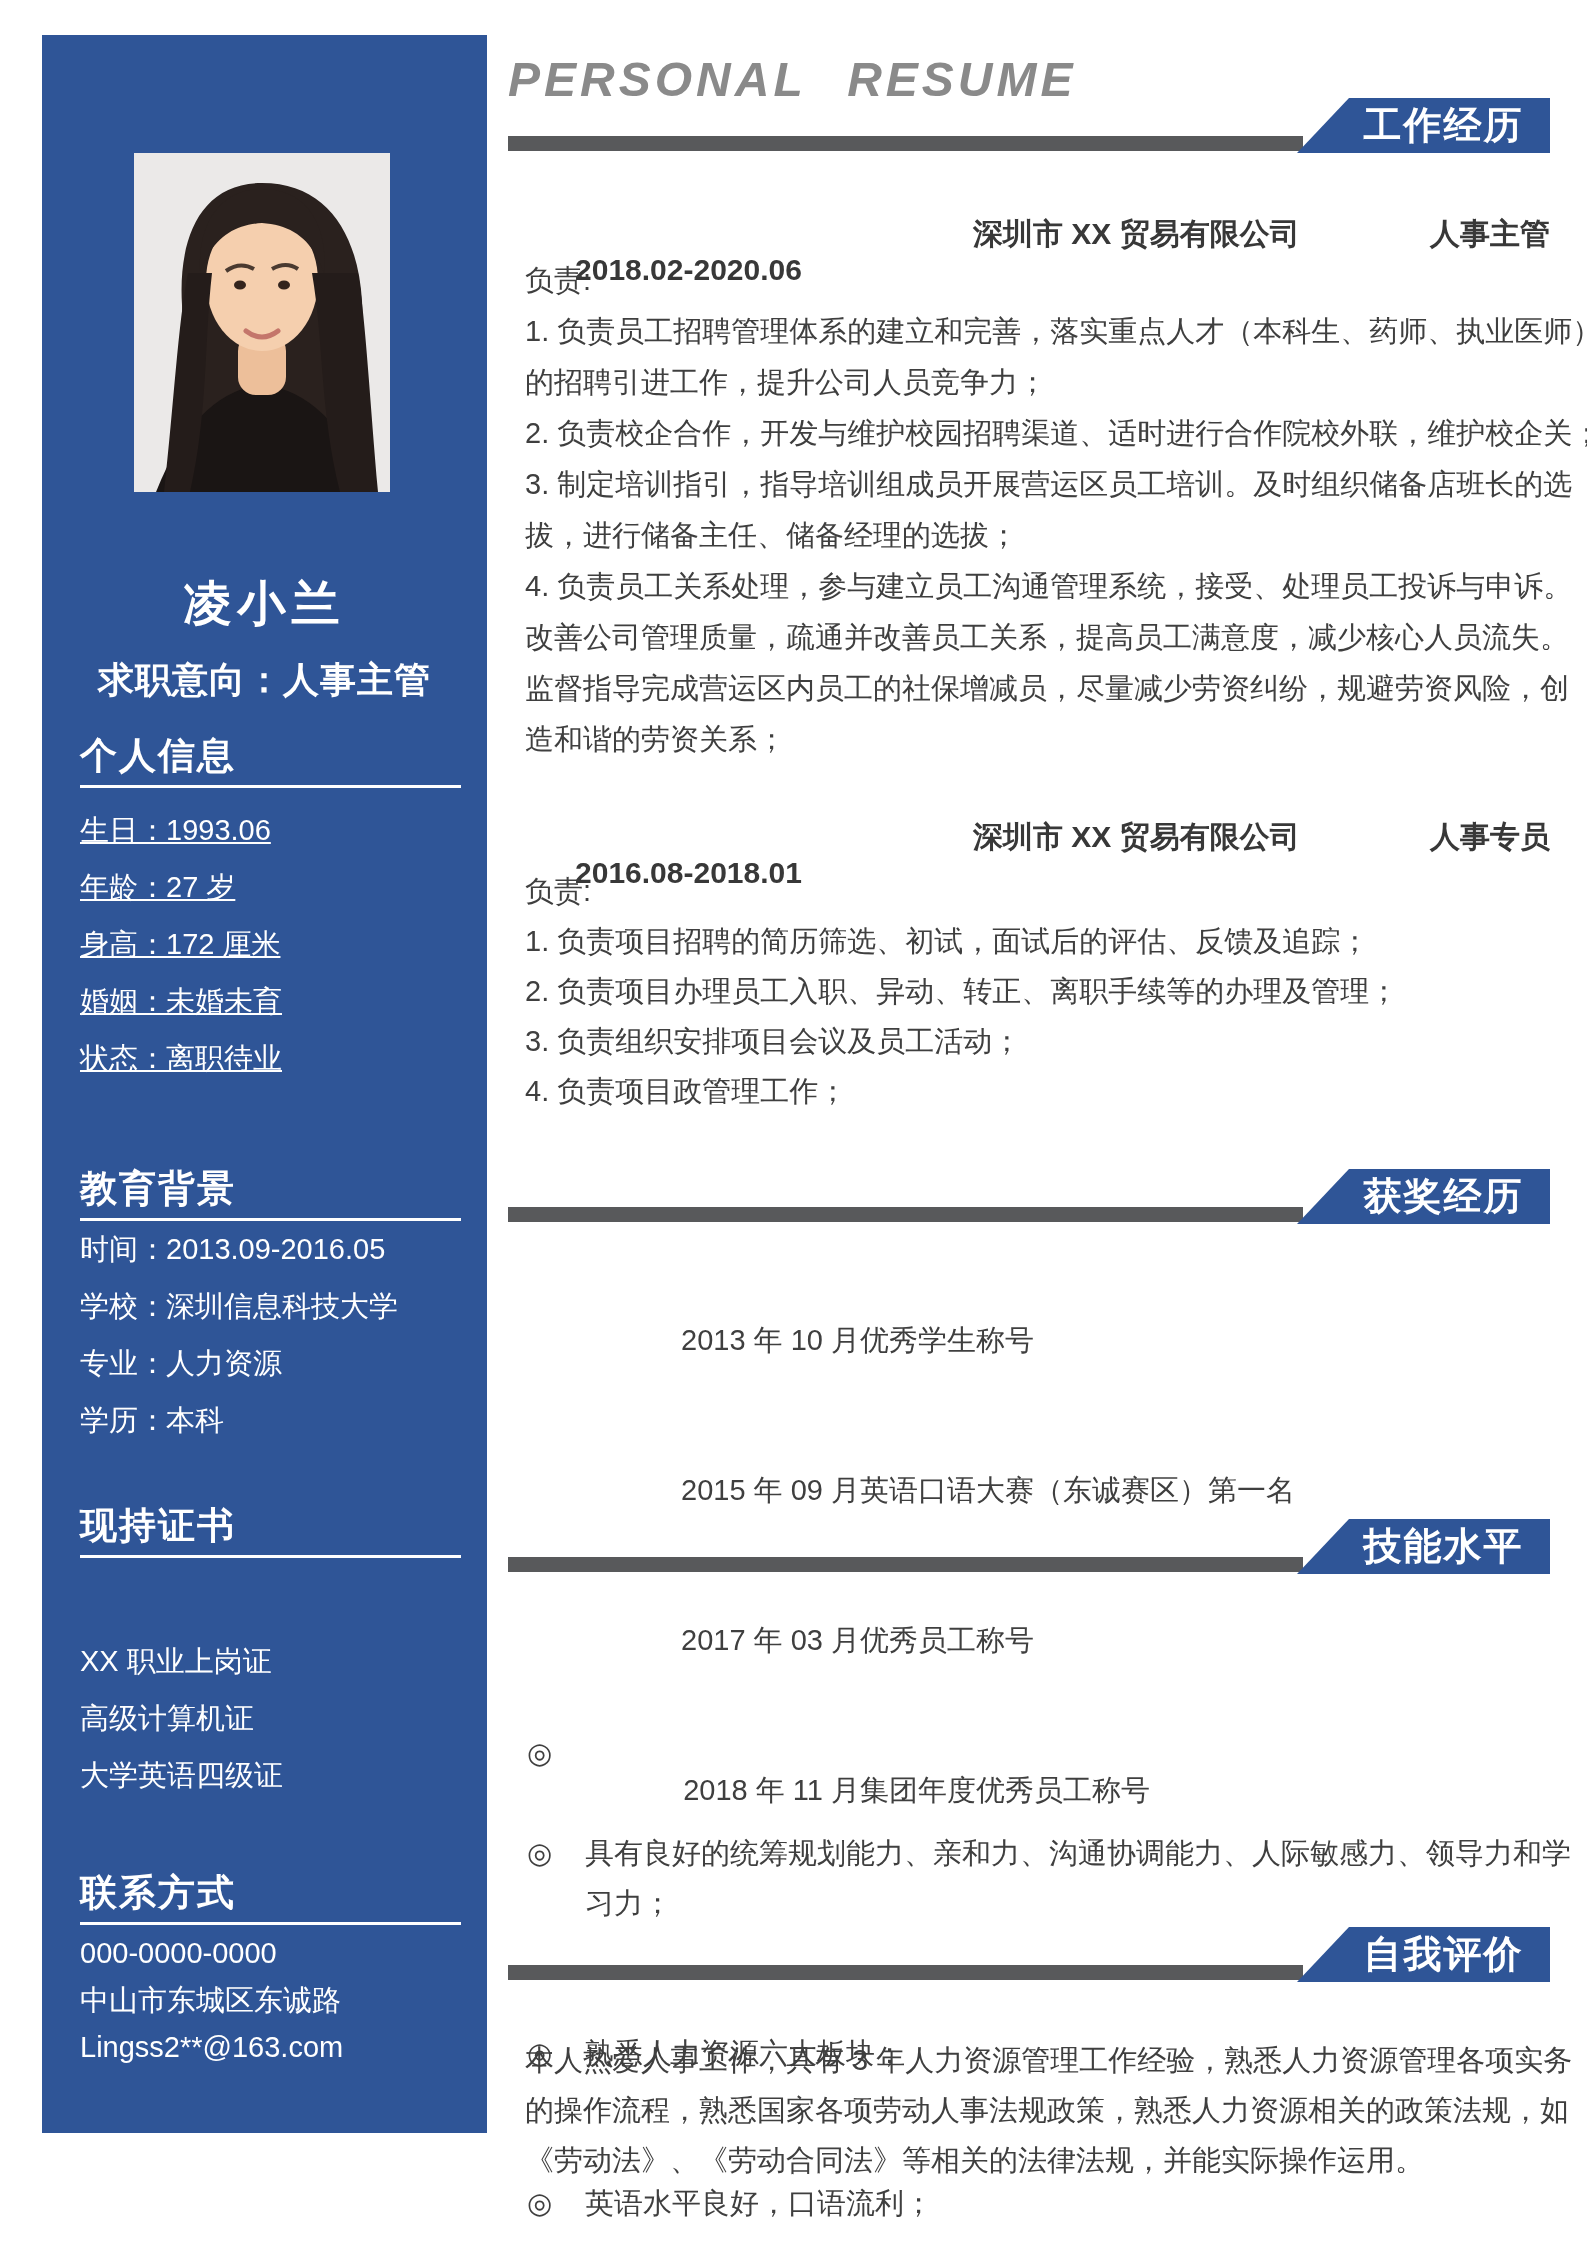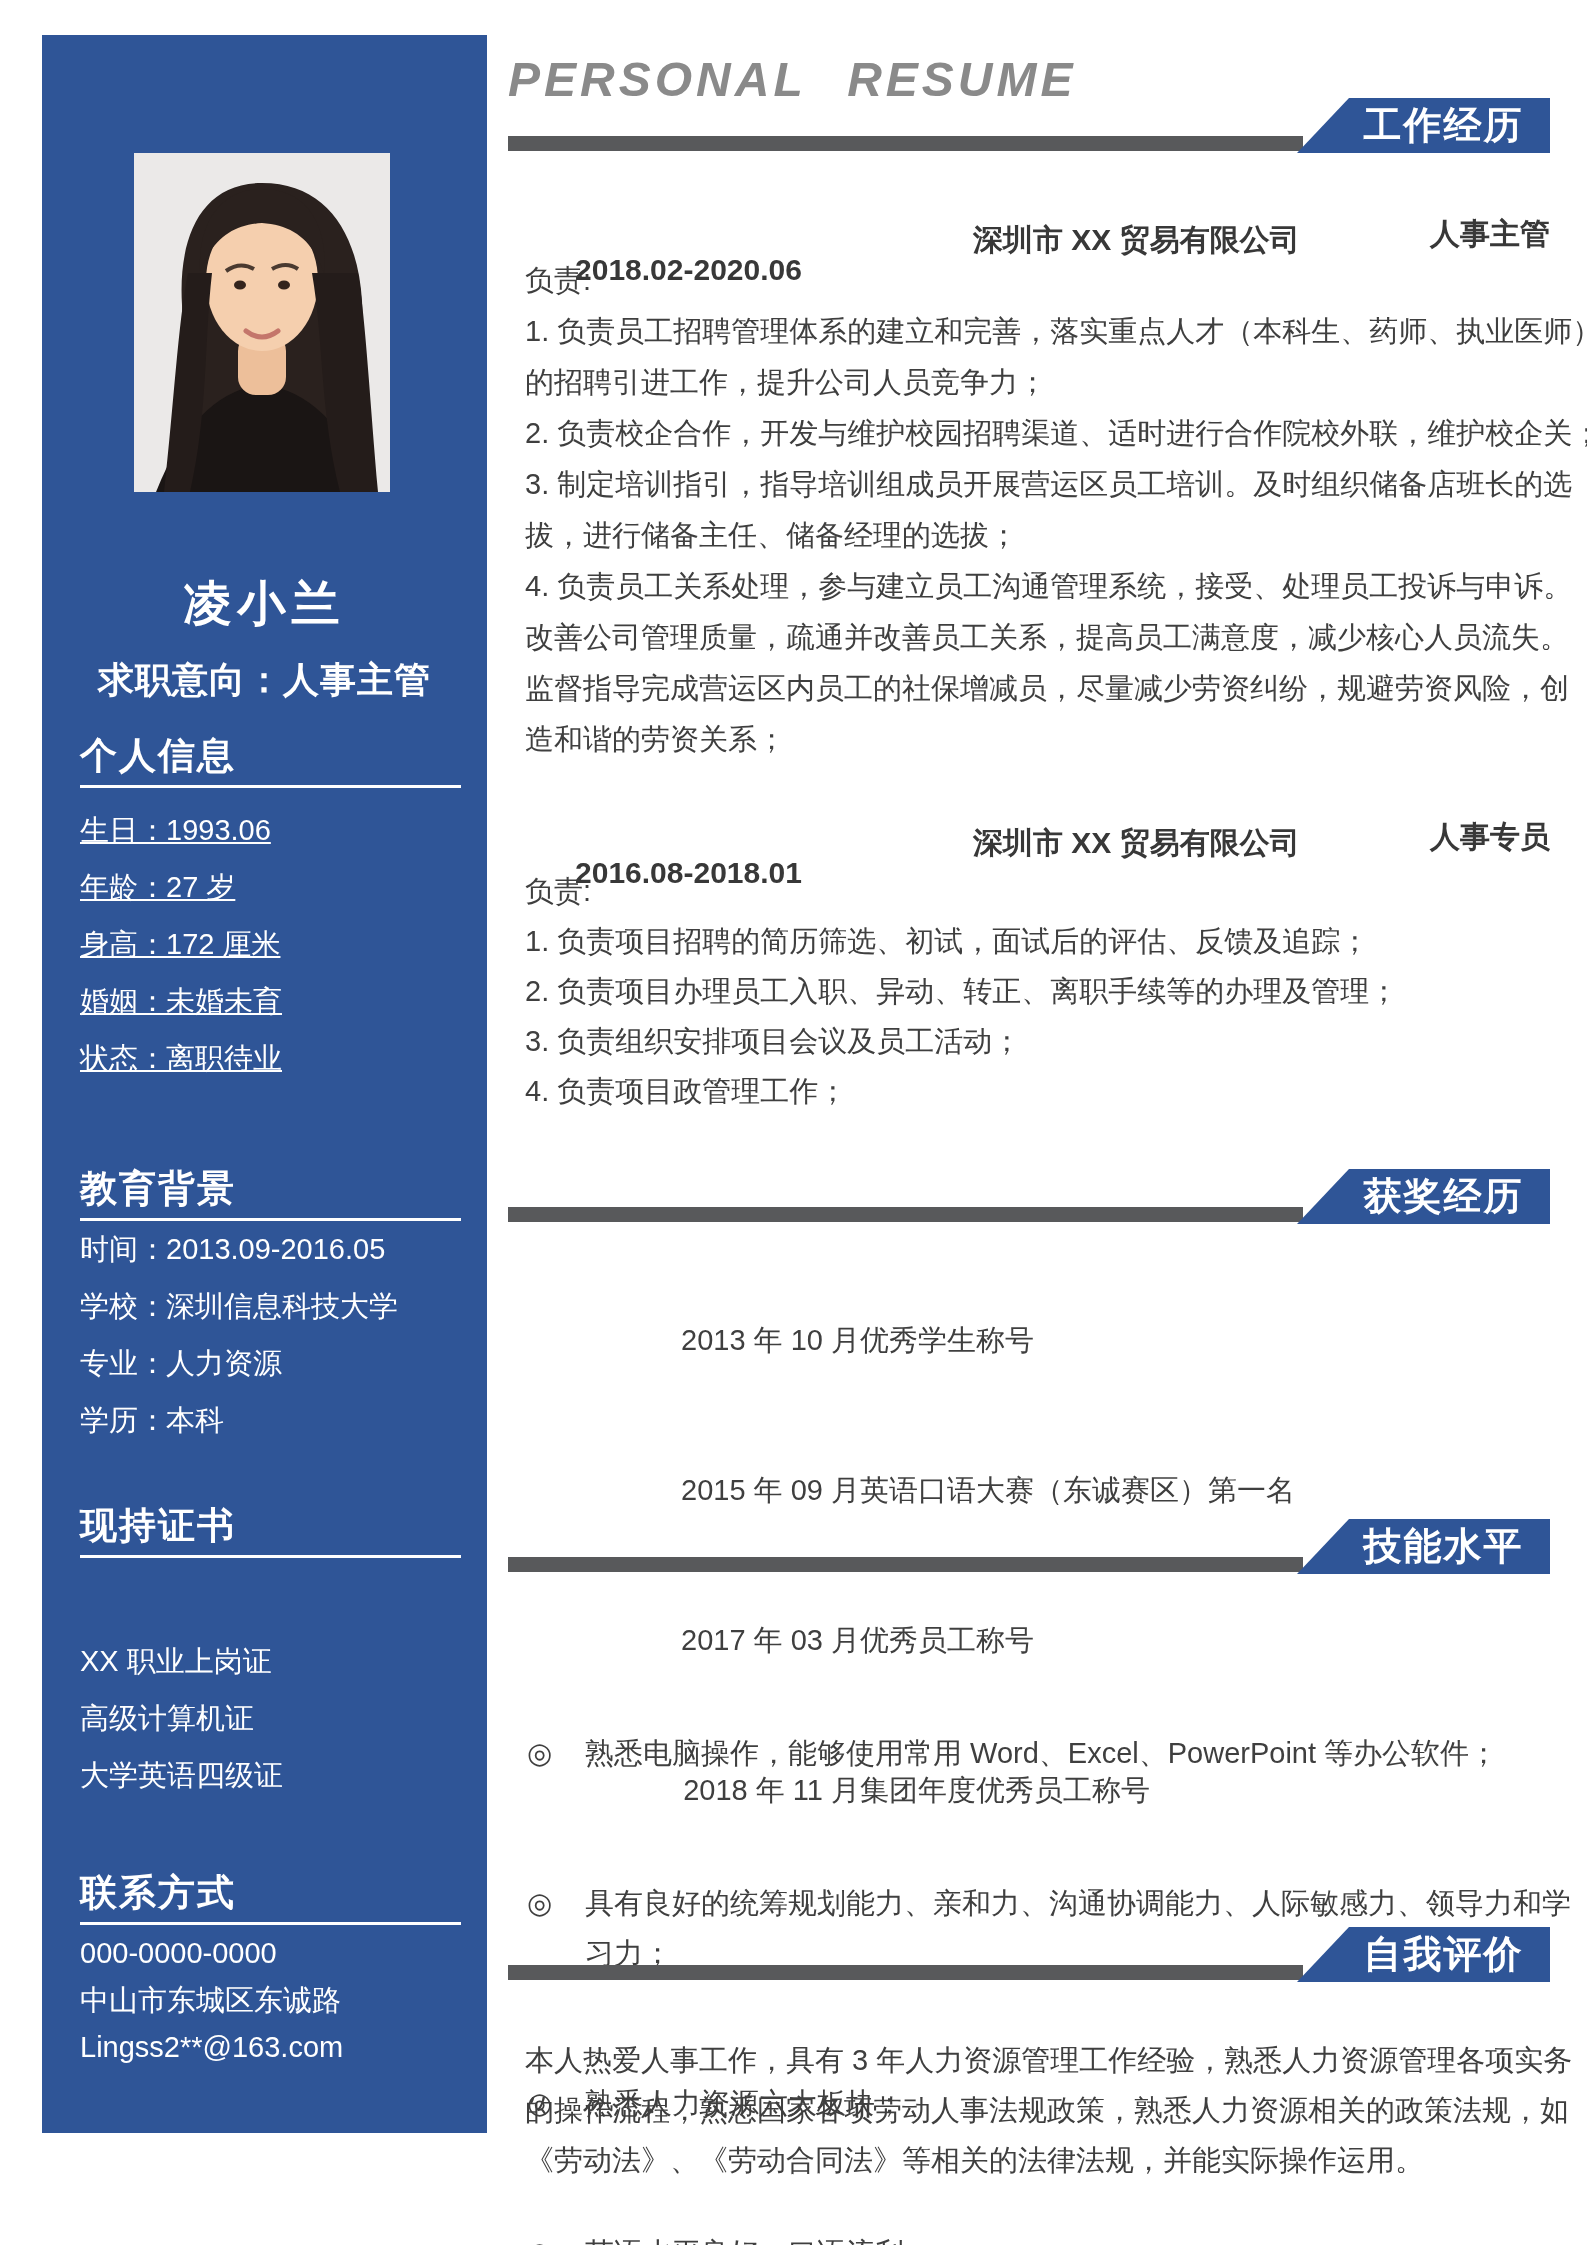--- a/index.html
+++ b/index.html
@@ -27,21 +27,21 @@
   }
   .sec-head{position:absolute;left:508px;width:1042px;height:55px;}
   .sec-head .bar{position:absolute;left:0;bottom:2px;width:795px;height:15px;background:#58595b;}
   .sec-head .badge{
     position:absolute;right:0;top:0;width:253px;height:55px;background:#2f5597;
     clip-path:polygon(52px 0,100% 0,100% 100%,0 100%);
     color:#fff;font-size:38px;font-weight:bold;line-height:55px;text-align:center;
     padding-left:40px;box-sizing:border-box;letter-spacing:2px;
   }
   .job-head{position:absolute;left:525px;width:1025px;height:36px;font-size:30px;font-weight:bold;color:#383838;line-height:36px;white-space:pre;}
-  .job-head .company{position:absolute;left:448px;top:0;margin-top:6px;}
+  .job-head .company{position:absolute;left:448px;top:0;}
   .job-head .role{position:absolute;right:0;top:0;}
   .body-text{position:absolute;left:525px;width:1035px;font-size:29px;color:#3f3f3f;white-space:pre;}
   .lh51{line-height:51px;}
   .lh50{line-height:50px;}
   .award-row{display:flex;}
   .award-row .ad{width:335px;flex:none;}
   .skill-row{position:relative;padding-left:60px;}
   .skill-row .bullet{position:absolute;left:2px;top:0;}
 </style>
 </head>
@@ -155,21 +155,21 @@
       <div class="award-row"><span class="ad">2017 年 03 月</span><span>优秀员工称号</span></div>
       <div class="award-row"><span class="ad">2018 年 11 月</span><span>集团年度优秀员工称号</span></div>
     </div>
 
     <div class="sec-head" style="top:1519px;">
       <div class="bar"></div>
       <div class="badge">技能水平</div>
     </div>
 
     <div class="body-text lh50" style="top:1628px;">
-      <div class="skill-row"><span class="bullet">◎</span><span>熟悉电脑操作，能够使用常用 Word、Excel、PowerPoint 等办公软件；</span></div>
+      <div class="skill-row"><span class="bullet">◎</span></div>
       <div class="skill-row"><span class="bullet">◎</span><span>具有良好的统筹规划能力、亲和力、沟通协调能力、人际敏感力、领导力和学
 习力；</span></div>
       <div class="skill-row"><span class="bullet">◎</span><span>熟悉人力资源六大板块；</span></div>
       <div class="skill-row"><span class="bullet">◎</span><span>英语水平良好，口语流利；</span></div>
     </div>
 
     <div class="sec-head" style="top:1927px;">
       <div class="bar"></div>
       <div class="badge">自我评价</div>
     </div>

